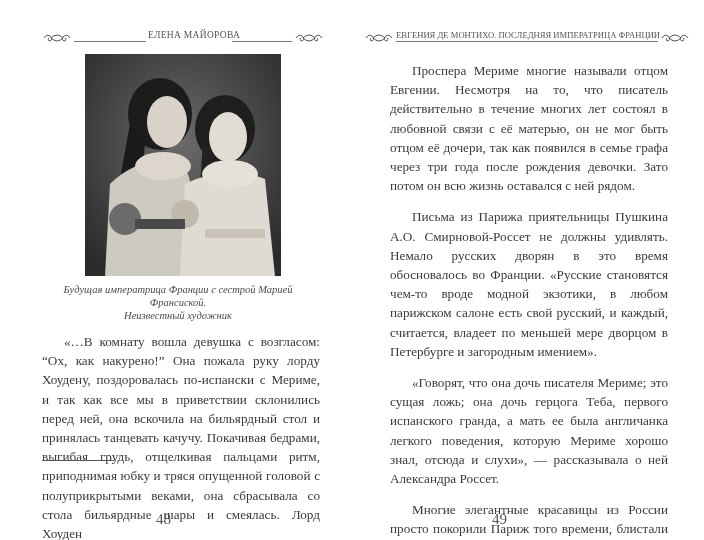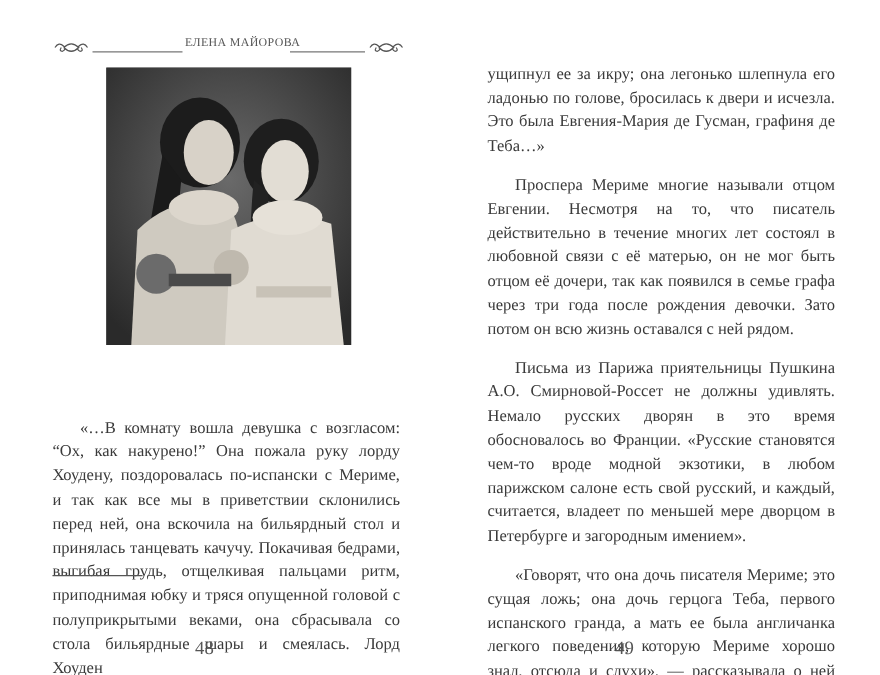--- a/index.html
+++ b/index.html
@@ -78,34 +78,47 @@
       <ellipse cx="78" cy="112" rx="28" ry="14" fill="#dcd6cc"></ellipse>
       <ellipse cx="145" cy="120" rx="28" ry="14" fill="#e6e1d8"></ellipse>
 
       <circle cx="40" cy="165" r="16" fill="#6b6b6b"></circle>
       <circle cx="100" cy="160" r="14" fill="#bfb9ae"></circle>
       <rect x="50" y="165" width="50" height="10" fill="#4a4a4a"></rect>
       <rect x="120" y="175" width="60" height="9" fill="#c8c2b7"></rect>
     </svg>
   </div>
 
+  <div class="caption">
+    <div>Будущая императрица Франции с сестрой Марией Франсиской.</div>
+    <div>Неизвестный художник</div>
+  </div>
 
   <div class="text">
     <p class="indent">«…В комнату вошла девушка с возгласом: “Ох, как накурено!” Она пожала руку лорду Хоудену, поздоровалась по-испански с Мериме, и так как все мы в приветствии склонились перед ней, она вскочила на бильярдный стол и принялась танцевать качучу. Покачивая бедрами, выгибая грудь, отщелкивая пальцами ритм, приподнимая юбку и тряся опущенной головой с полуприкрытыми веками, она сбрасывала со стола бильярдные шары и смеялась. Лорд Хоуден</p>
   </div>
 
   <div class="fn-rule"></div>
 
   <div class="folio">48</div>
 </div>
 
 <div class="page right">
+  <div class="running-head" style="left:0;width:352px;">
+    <svg class="orn" style="left:12px;" viewBox="0 0 30 12">
+      <path d="M2 6 q3 -5 7 -1 q2 3 -1 4 q-3 0 -1 -3 M28 6 q-3 -5 -7 -1 q-2 3 1 4 q3 0 1 -3 M9 6 q6 6 12 0 q-6 -6 -12 0" fill="none" stroke="#555" stroke-width="1"></path>
+    </svg>
+    <div class="rule" style="left:44px;width:262px;"></div>
+    <span class="title" style="left:44px;font-size:8.6px;letter-spacing:0;">Евгения де Монтихо. Последняя императрица Франции</span>
+    <svg class="orn" style="left:308px;" viewBox="0 0 30 12">
+      <path d="M2 6 q3 -5 7 -1 q2 3 -1 4 q-3 0 -1 -3 M28 6 q-3 -5 -7 -1 q-2 3 1 4 q3 0 1 -3 M9 6 q6 6 12 0 q-6 -6 -12 0" fill="none" stroke="#555" stroke-width="1"></path>
+    </svg>
+  </div>
 
   <div class="text">
-    <p>ущипнул ее за икру; она легонько шлепнула его ладонью по голове, бросилась к двери и исчезла. Это была Евгения-Мария де Гусман, графиня де Теба…»</p>
     <p class="indent">Проспера Мериме многие называли отцом Евгении. Несмотря на то, что писатель действительно в течение многих лет состоял в любовной связи с её матерью, он не мог быть отцом её дочери, так как появился в семье графа через три года после рождения девочки. Зато потом он всю жизнь оставался с ней рядом.</p>
     <p class="indent">Письма из Парижа приятельницы Пушкина А.О. Смирновой-Россет не должны удивлять. Немало русских дворян в это время обосновалось во Франции. «Русские становятся чем-то вроде модной экзотики, в любом парижском салоне есть свой русский, и каждый, считается, владеет по меньшей мере дворцом в Петербурге и загородным имением».</p>
     <p class="indent">«Говорят, что она дочь писателя Мериме; это сущая ложь; она дочь герцога Теба, первого испанского гранда, а мать ее была англичанка легкого поведения, которую Мериме хорошо знал, отсюда и слухи», — рассказывала о ней Александра Россет.</p>
     <p class="indent">Многие элегантные красавицы из России просто покорили Париж того времени, блистали характером и остроумием, держали модные салоны. Именно в салонах концентрировалась или имела отголоски вся животрепещущая жизнь, политическая, литературная и общественная.</p>
 
   </div>
 
   <div class="folio">49</div>
 </div>
 

